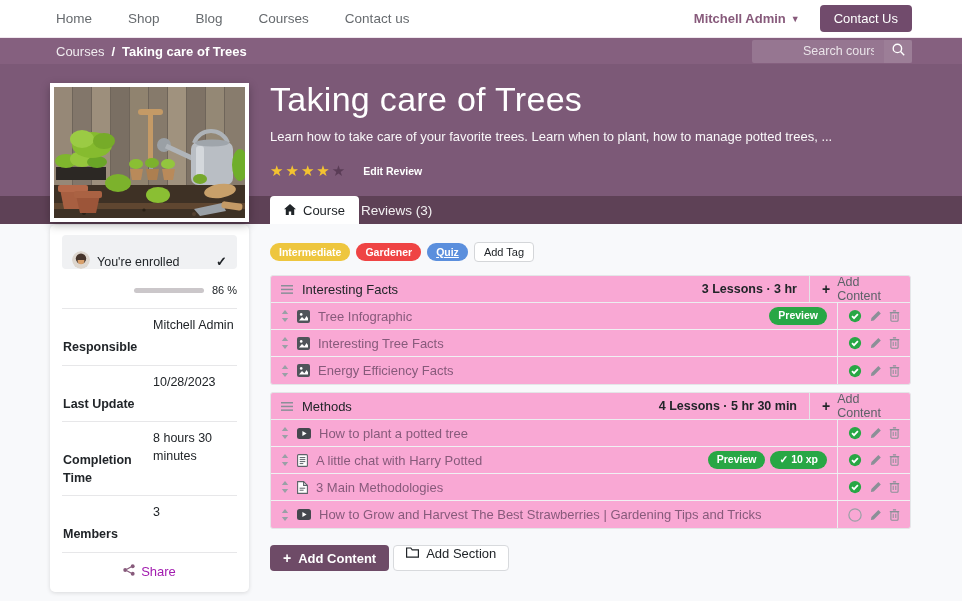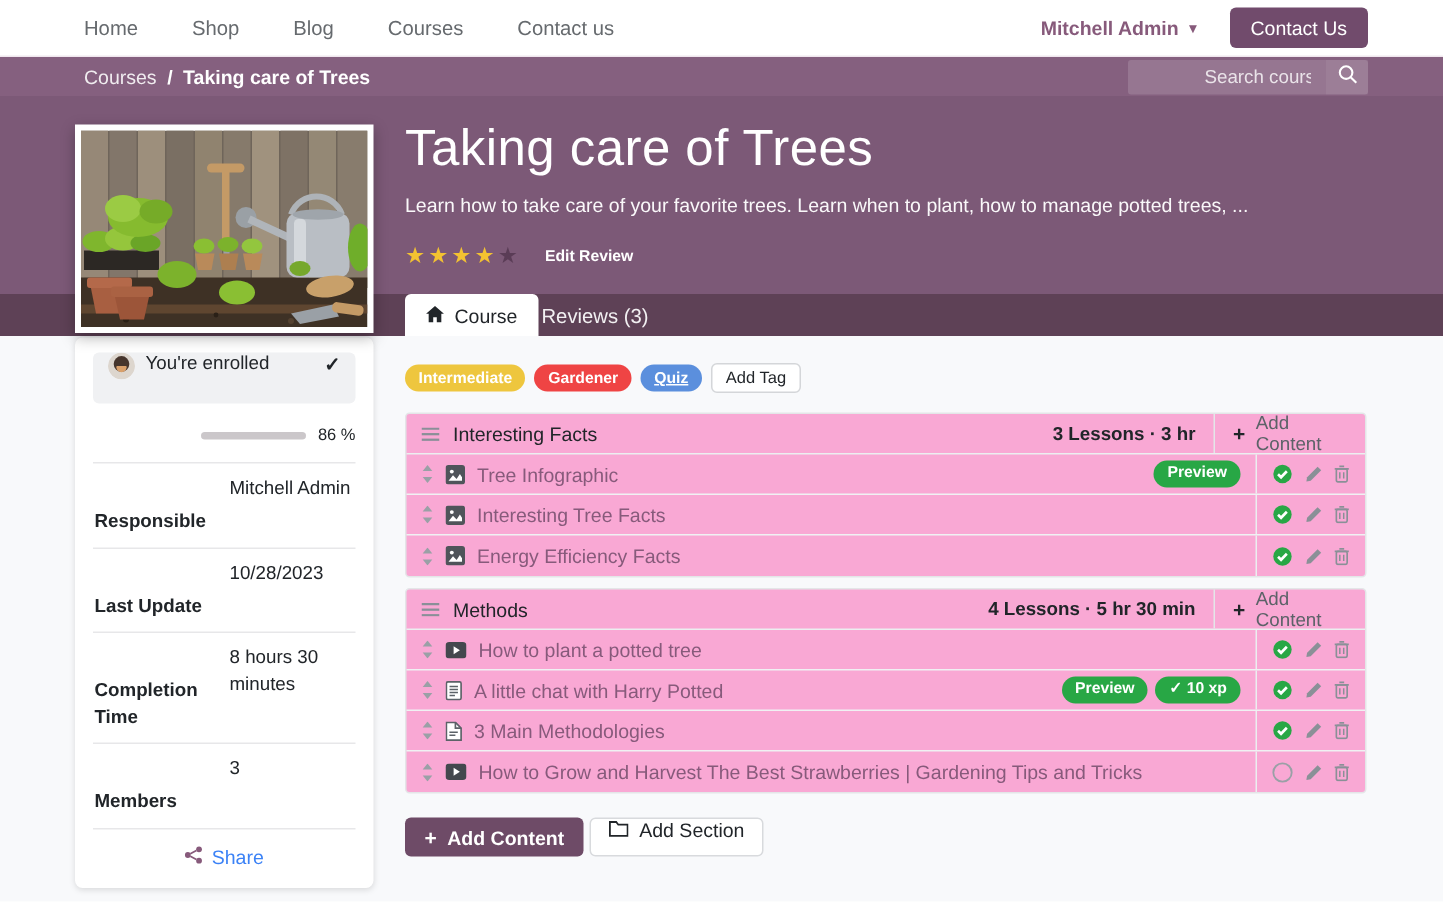--- a/index.html
+++ b/index.html
@@ -40,33 +40,33 @@
   .tab-active { position:absolute; left:270px; top:0; height:28px; background:#fff; border-radius:4px 4px 0 0;
     display:flex; align-items:center; gap:7px; padding:0 14px; font-size:13px; color:#212529; cursor:pointer;}
   .tab-reviews { position:absolute; left:361px; top:0; height:28px; display:flex; align-items:center; font-size:13.5px; color:rgba(255,255,255,.92); cursor:pointer;}
   
   .course-image { position:absolute; left:50px; top:83px; width:199px; height:139px; background:#fff; padding:4px;
     box-shadow:0 3px 9px rgba(0,0,0,.28); z-index:6;}
   .course-image svg { display:block; }
   
   .side-card { position:absolute; left:50px; top:225px; width:199px; background:#fff; border-radius:5px;
     box-shadow:0 1px 4px rgba(0,0,0,.13); padding:10px 12px 0; z-index:5;}
-  .enrolled-box { background:#f0f1f3; border-radius:4px; height:34px; display:flex; align-items:flex-start; padding:0 10px; gap:7px;}
+  .enrolled-box { background:#f0f1f3; border-radius:4px; height:34px; display:flex; align-items:flex-end; padding:0 10px; gap:7px;}
   .avatar { width:18px; height:18px; border-radius:50%; overflow:hidden; flex:none;}
   .enrolled-label { font-size:12.5px; color:#212529; flex:1;}
   .enrolled-check { font-weight:900; font-size:13px; color:#212529;}
   .progress-row { display:flex; align-items:center; justify-content:flex-end; gap:8px; padding:15px 0 12px;}
   .progress-track { width:70px; height:5px; border-radius:3px; background:#cbc7ca; overflow:hidden;}
   .progress-fill { height:100%; background:#5d3b55; border-radius:3px;}
   .progress-label { font-size:11px; color:#212529;}
   .detail-row { display:flex; border-top:1px solid #e7e7e9; padding:8px 1px; font-size:12.5px; color:#212529; line-height:1.4;}
   .detail-label { font-weight:bold; width:90px; flex:none;margin-top:22px;}
   .detail-value { flex:1;}
   .share-row { border-top:1px solid #e7e7e9; padding:11px 0 13px; display:flex; justify-content:center; align-items:center; gap:6px;
-    color:#3b82f6; font-size:13px; cursor:pointer;}
+    color:#a21caf; font-size:13px; cursor:pointer;}
   
   .tags-row { position:absolute; left:270px; top:242px; display:flex; gap:6px; align-items:center; z-index:4;text-align:center;}
   .tag-pill { height:18px; display:flex; align-items:center; padding:0 9px; border-radius:10px; color:#fff; font-size:10.5px; font-weight:bold; cursor:pointer;}
   .add-tag { height:20px; background:#fff; border:1px solid #d4d6d9; border-radius:4px; color:#212529; font-size:11px;
     display:flex; align-items:center; padding:0 9px; cursor:pointer;}
   
   .sections { position:absolute; left:270px; top:275px; width:641px; z-index:3;}
   .section { background:#f9a8d4; border:1px solid #e4e6e8; border-radius:3px; margin-bottom:7px;}
   .sec-header { height:27px; display:flex; align-items:center; border-bottom:1px solid #eceef0;}
   .sec-grip { padding:0 9px 0 10px; display:flex; align-items:center; cursor:grab;}

